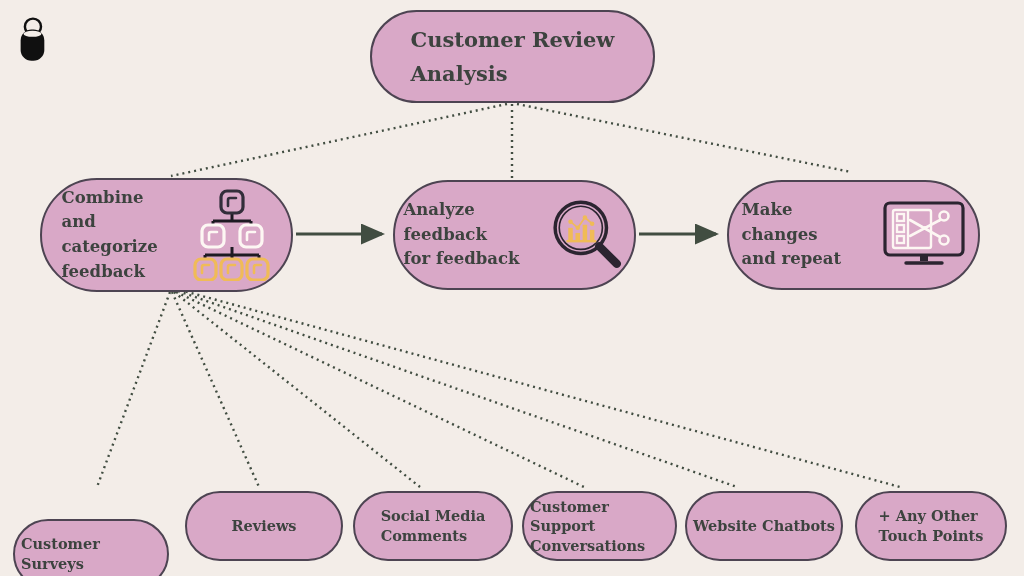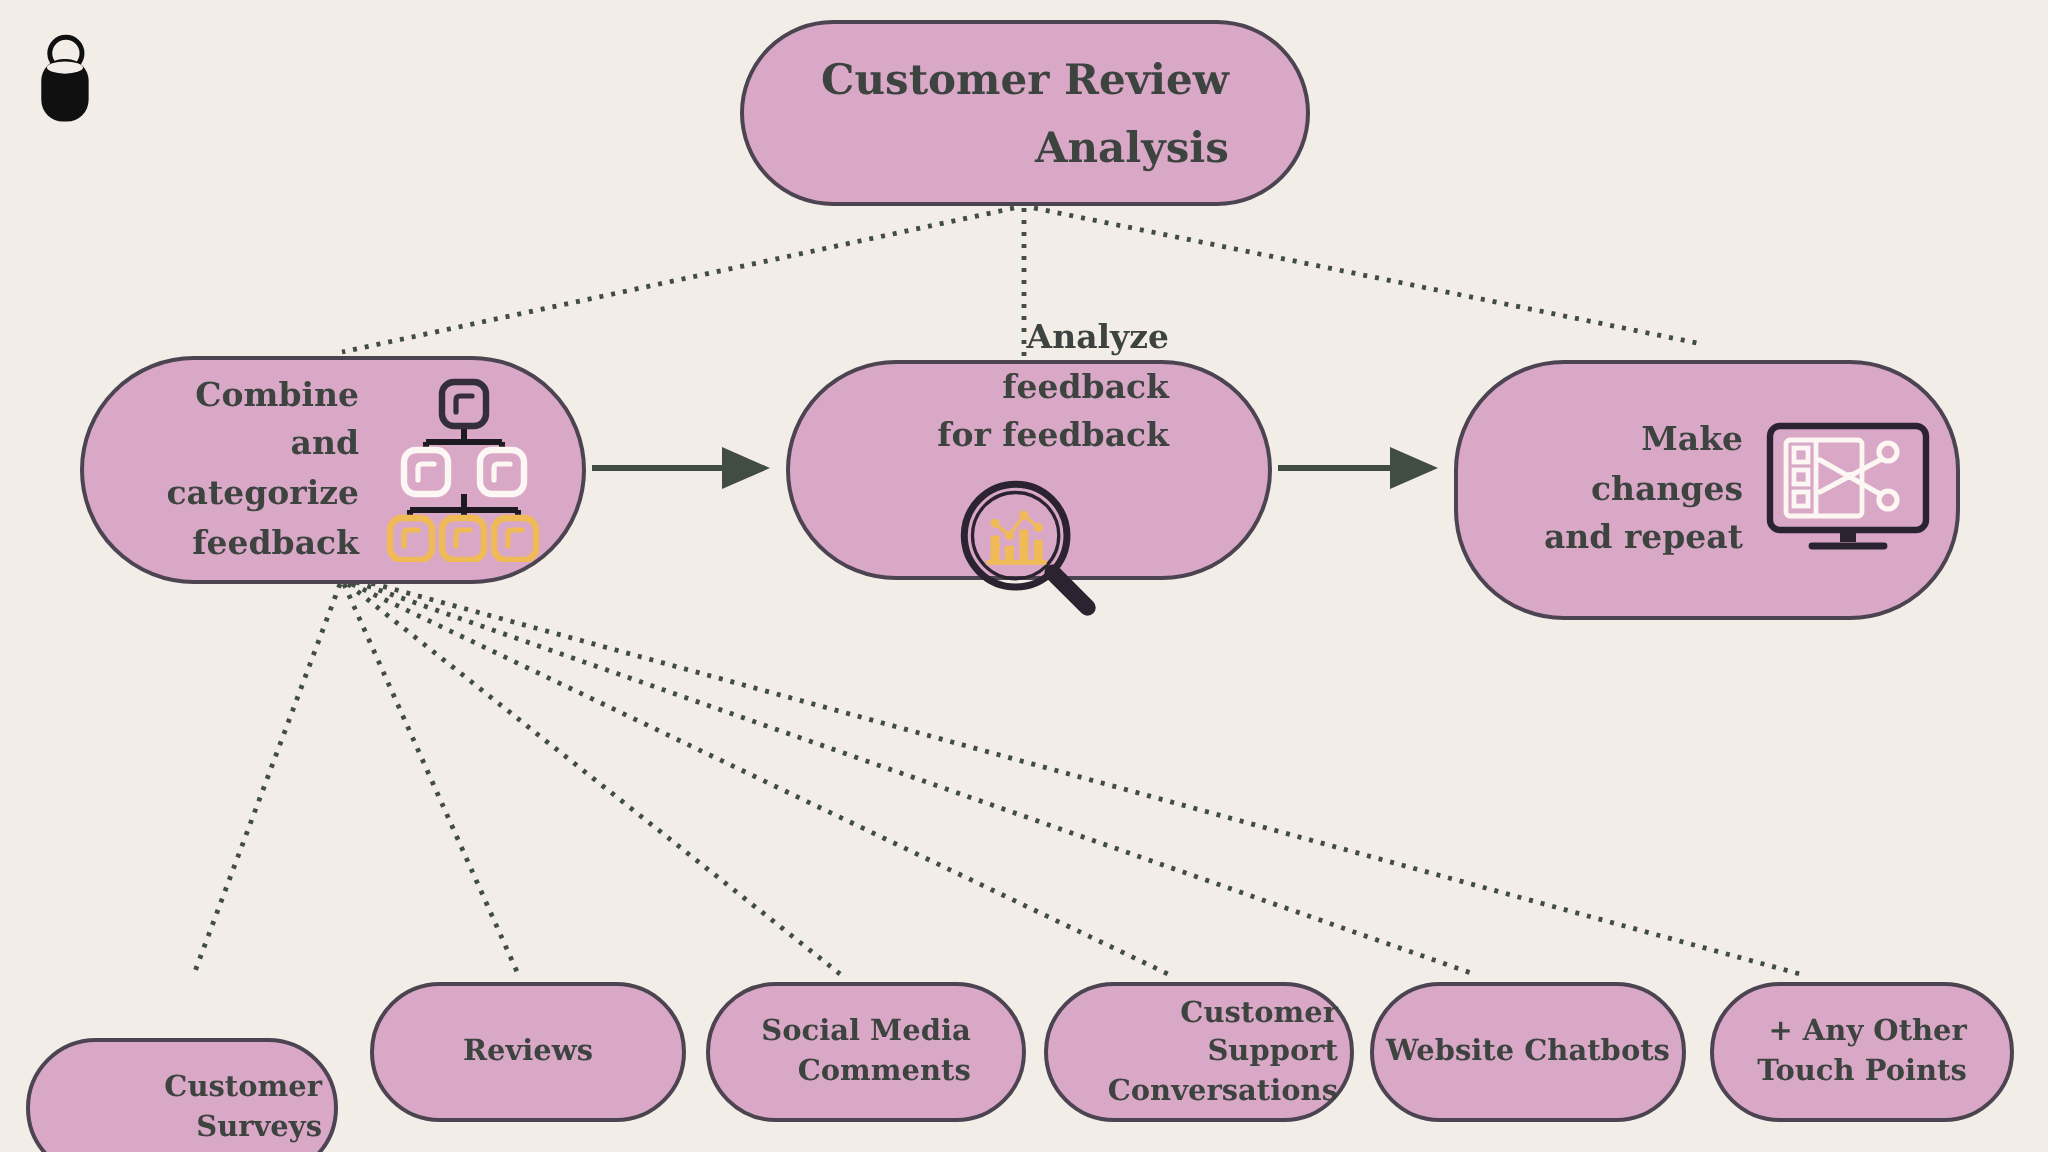--- a/index.html
+++ b/index.html
@@ -14,28 +14,28 @@
   .pill{
     position:absolute;
     background:#d9a8c7;
     border:2px solid #4d4452;
     box-sizing:border-box;
     display:flex;
     align-items:center;
     justify-content:center;
     color:#3d433f;
     font-weight:bold;
-    text-align:right;
+    text-align:left;
   }
   .pill .ln{display:block;}
   .pill .ln:empty{display:none;}
   #node-root{left:370px;top:10px;width:285px;height:93px;border-radius:47px;font-size:21px;line-height:1.6;}
   #node-combine{left:40px;top:178px;width:253px;height:114px;border-radius:57px;font-size:16.5px;line-height:1.5;gap:12px;}
-  #node-analyze{left:393px;top:180px;width:243px;height:110px;border-radius:55px;font-size:16.5px;line-height:1.5;gap:6px;flex-direction:column;}
-  #node-changes{left:727px;top:180px;width:253px;height:130px;border-radius:55px;font-size:16.5px;line-height:1.5;gap:10px;}
+  #node-analyze{left:393px;top:180px;width:243px;height:110px;border-radius:55px;font-size:16.5px;line-height:1.5;gap:6px;}
+  #node-changes{left:727px;top:180px;width:253px;height:110px;border-radius:55px;font-size:16.5px;line-height:1.5;gap:10px;}
   .src{top:491px;height:70px;border-radius:35px;font-size:14.5px;line-height:1.35;padding:0 6px;}
   #src-0{left:13px;width:156px;margin-top:28px;}
   #src-1{left:185px;width:158px;}
   #src-2{left:353px;width:160px;}
   #src-3{left:522px;width:155px;}
   #src-4{left:685px;width:158px;}
   #src-5{left:855px;width:152px;}
   #logo{
     position:absolute;left:14px;top:16px;
     display:flex;align-items:center;gap:8px;

